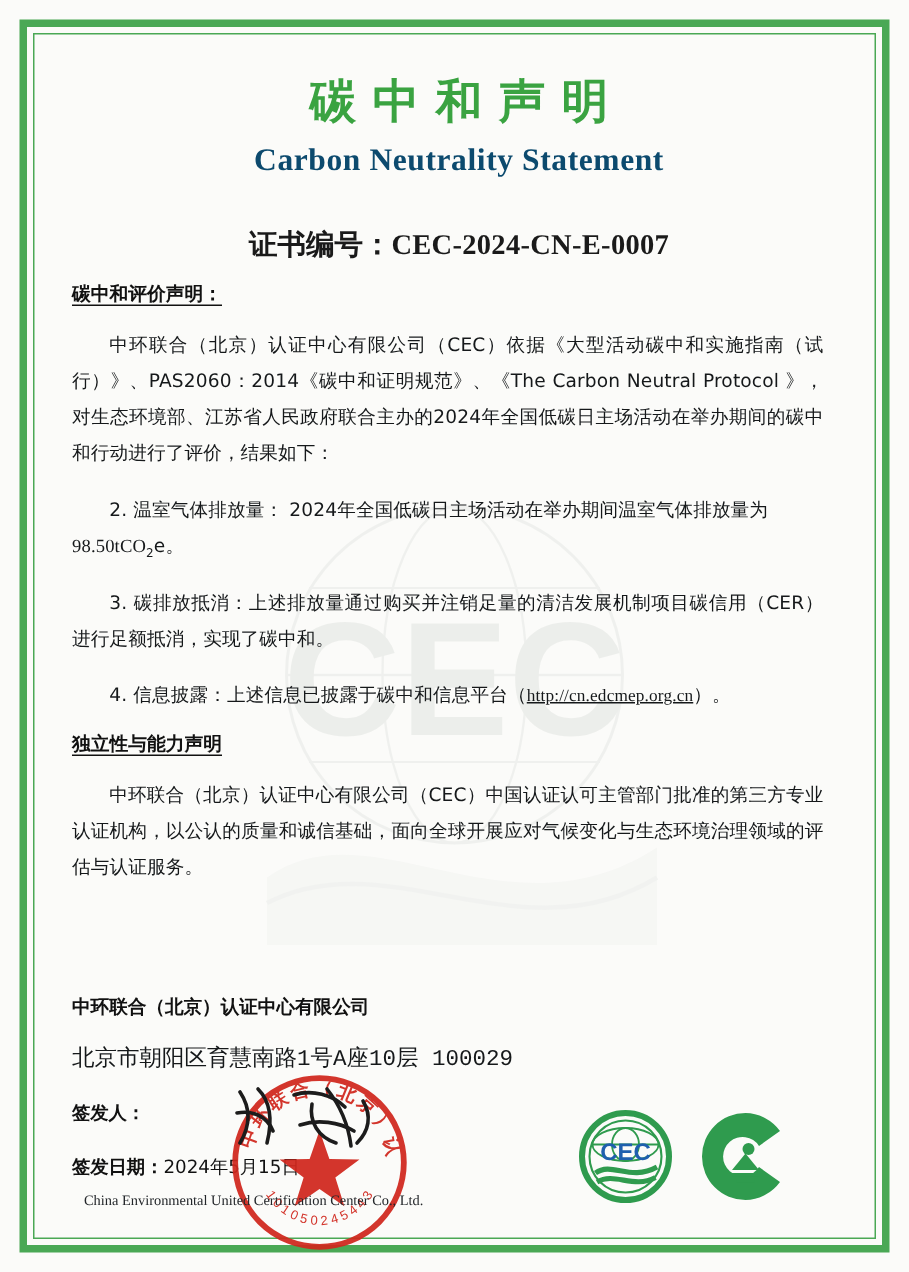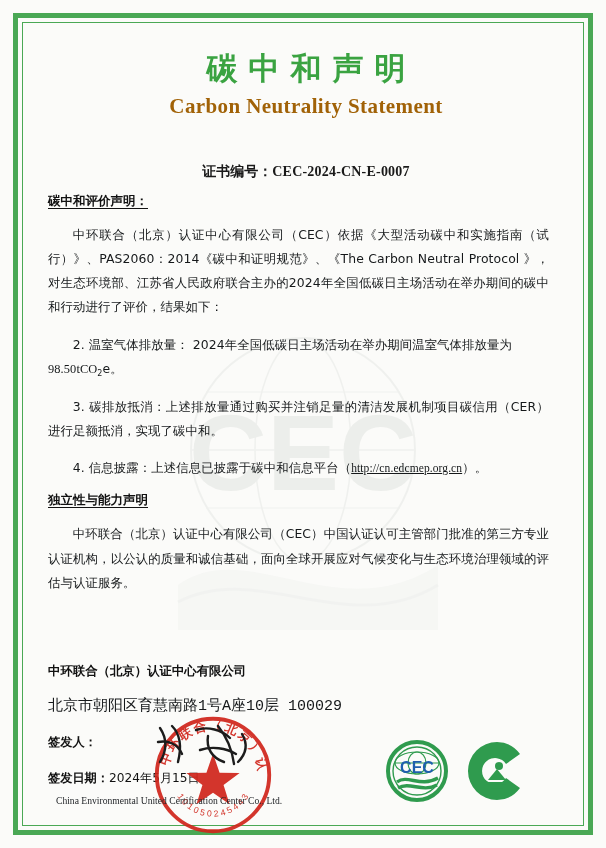--- a/index.html
+++ b/index.html
@@ -66,32 +66,32 @@
     font-family: "DejaVu Sans", sans-serif;
     font-weight: bold;
     font-size: 31px;
     letter-spacing: 11px;
     margin-top: 13px;
     text-indent: 11px;
     line-height: 1.25;
   }
   .title-en {
     text-align: center;
-    color: #a16207;
+    color: #0c4a6e;
     font-family: "Liberation Serif", serif;
     font-weight: bold;
     font-size: 21px;
     letter-spacing: 0.4px;
     margin-top: 6px;
   }
 
   .cert-no {
     text-align: center;
-    margin-top: 44px;
-    font-size: 14px;
+    margin-top: 31px;
+    font-size: 19px;
     font-weight: bold;
     color: #1a1a1a;
     font-family: "DejaVu Sans", sans-serif;
   }
   .cert-no .num {
     font-family: "Liberation Serif", serif;
     letter-spacing: 0.2px;
   }
 
   .section-head {

